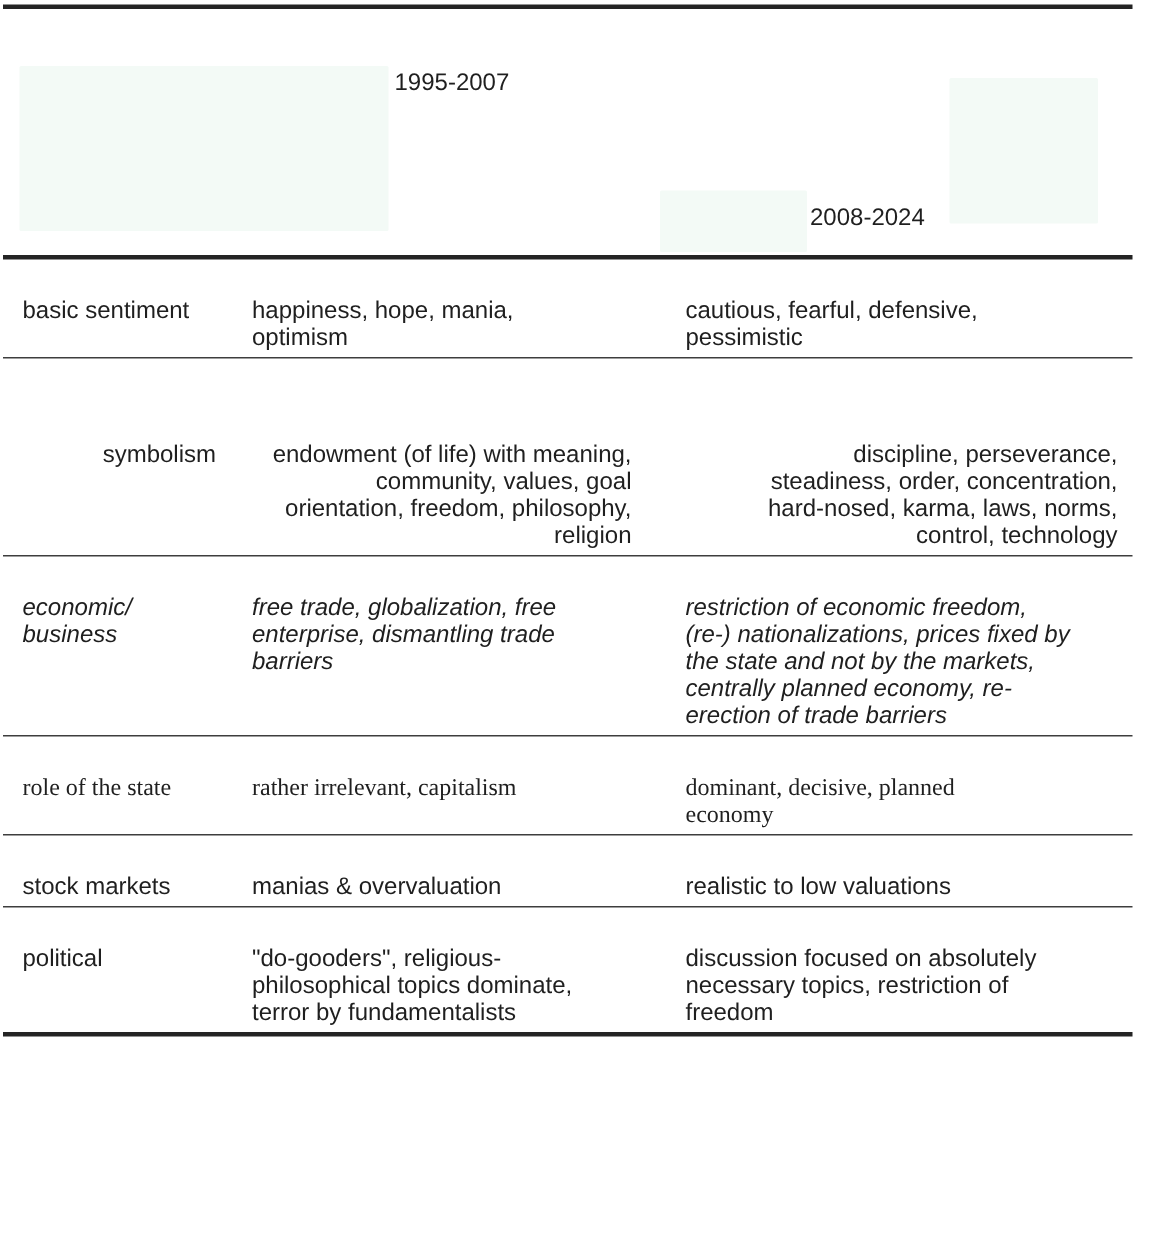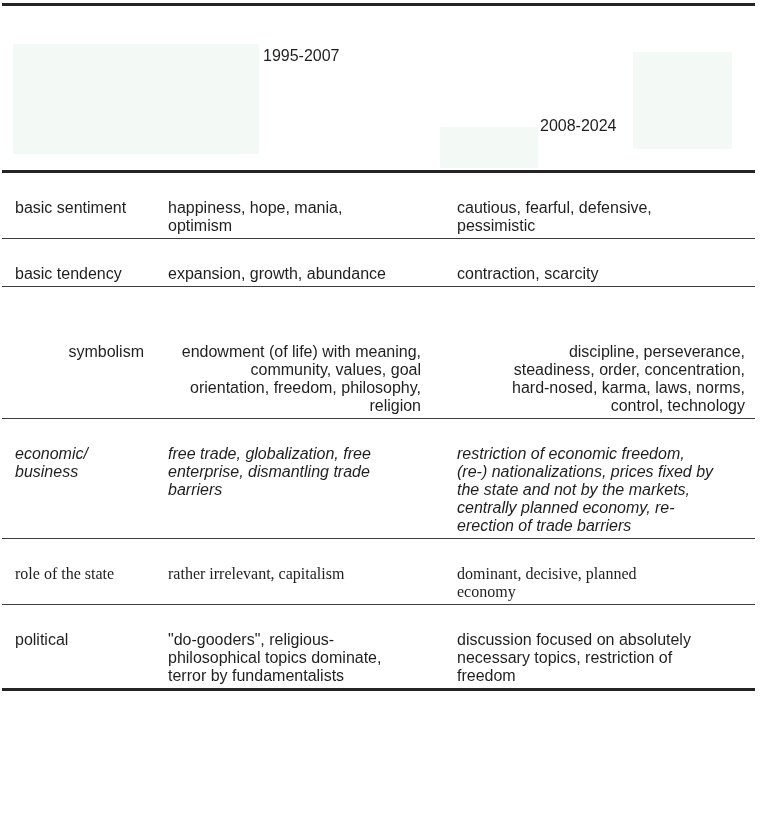--- a/index.html
+++ b/index.html
@@ -38,21 +38,21 @@
   }
   .ph-left  { left: 11px;  top: 18px;  width: 246px; height: 110px; }
   .ph-small { left: 438px; top: 101px; width: 98px;  height: 41px; }
   .ph-right { left: 631px; top: 26px;  width: 99px;  height: 97px; }
   .period {
     position: absolute;
     font-size: 16px;
     line-height: 18px;
   }
   .period-left  { left: 261px; top: 21px; }
-  .period-right { left: 538px; top: 91px; }
+  .period-right { left: 538px; top: 111px; }
   .rows { }
   .row {
     display: grid;
     grid-template-columns: 153px 289px 1fr;
     padding: 26px 8px 3px 13px;
     border-bottom: 1.5px solid #3e3e3e;
   }
   .row.tall { padding-top: 56px; }
   .row.last { border-bottom: none; }
   .cell {
@@ -82,25 +82,20 @@
   <div class="rows">
 
     <div class="row" style="border-bottom-color: rgb(62, 62, 62);">
       <div class="cell label">basic sentiment</div>
       <div class="cell c2">happiness, hope, mania,
 optimism</div>
       <div class="cell c3">cautious, fearful, defensive,
 pessimistic</div>
     </div>
 
-    <div class="row" style="border-bottom-color: rgb(62, 62, 62);">
-      <div class="cell label">basic tendency</div>
-      <div class="cell c2">expansion, growth, abundance</div>
-      <div class="cell c3">contraction, scarcity</div>
-    </div>
 
     <div class="row tall" style="border-bottom-color: rgb(62, 62, 62); text-align: right;">
       <div class="cell label">symbolism</div>
       <div class="cell c2">endowment (of life) with meaning,
 community, values, goal
 orientation, freedom, philosophy,
 religion</div>
       <div class="cell c3">discipline, perseverance,
 steadiness, order, concentration,
 hard-nosed, karma, laws, norms,
@@ -121,20 +116,25 @@
     </div>
 
 
     <div class="row" style="border-bottom-color: rgb(62, 62, 62); font-family: Liberation Serif, serif;">
       <div class="cell label">role of the state</div>
       <div class="cell c2">rather irrelevant, capitalism</div>
       <div class="cell c3">dominant, decisive, planned
 economy</div>
     </div>
 
+    <div class="row" style="border-bottom-color: rgb(62, 62, 62);">
+      <div class="cell label">stock markets</div>
+      <div class="cell c2">manias &amp; overvaluation</div>
+      <div class="cell c3">realistic to low valuations</div>
+    </div>
 
     <div class="row last">
       <div class="cell label">political</div>
       <div class="cell c2">"do-gooders", religious-
 philosophical topics dominate,
 terror by fundamentalists</div>
       <div class="cell c3">discussion focused on absolutely
 necessary topics, restriction of
 freedom</div>
     </div>

